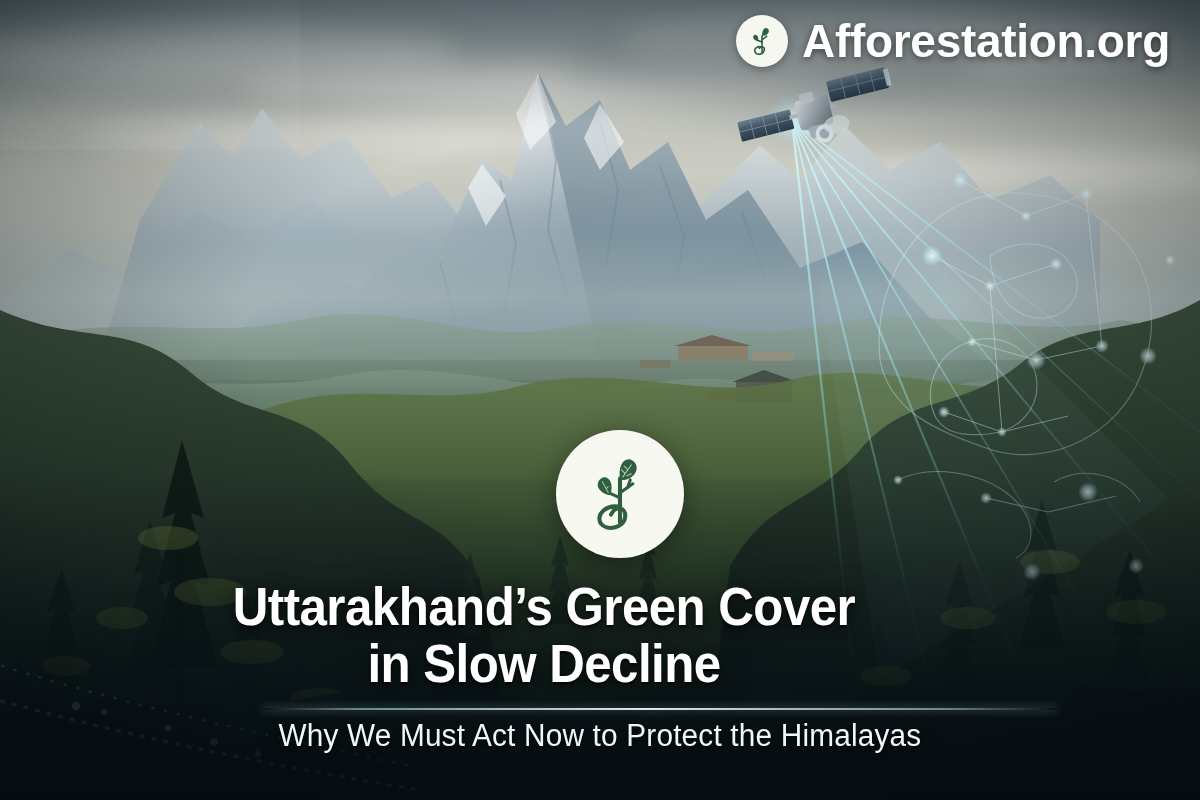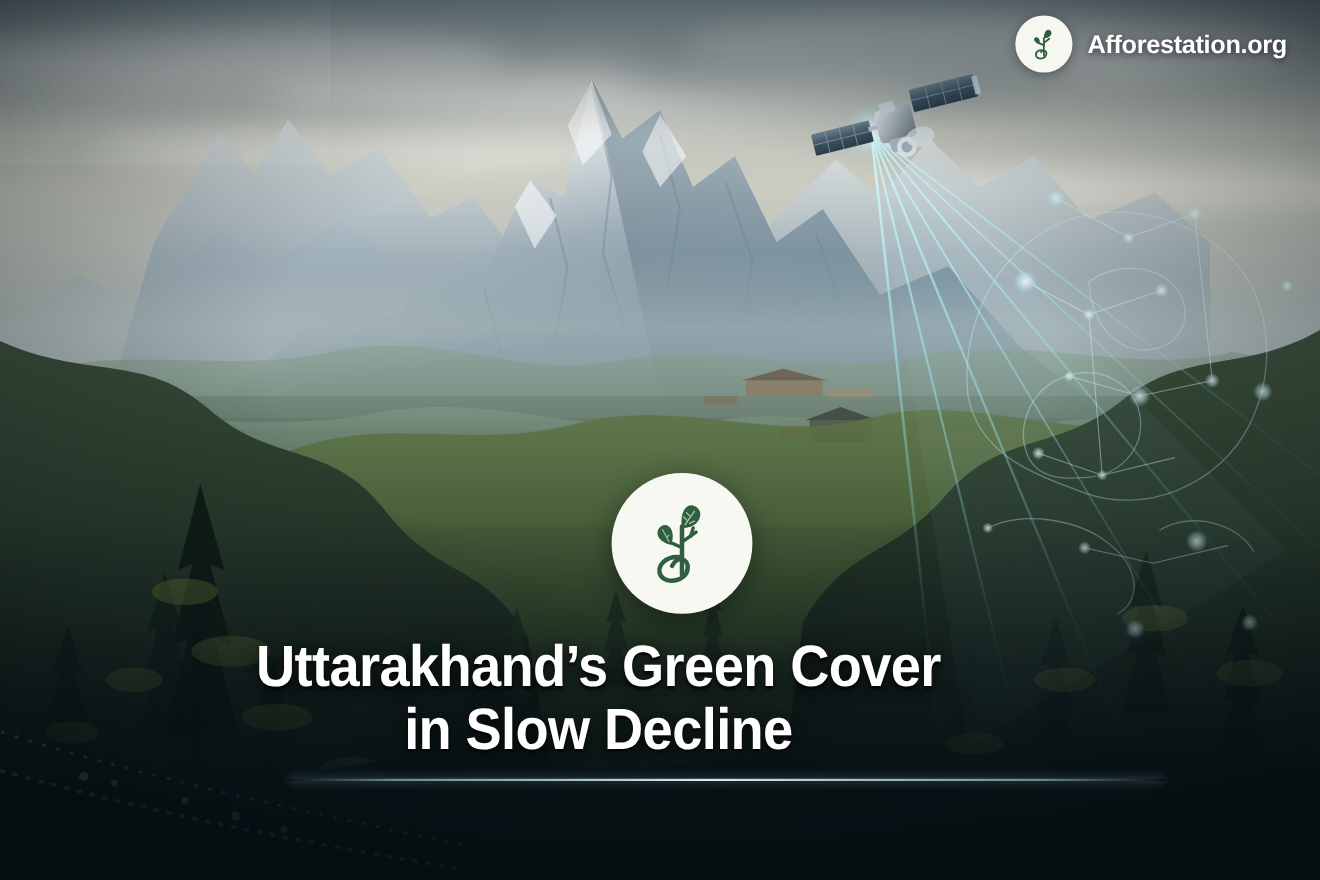--- a/index.html
+++ b/index.html
@@ -88,21 +88,21 @@
     z-index:40;
   }
   #brand .brand-badge {
     width:52px; height:52px; border-radius:50%;
     background:#f7f7f2;
     display:flex; align-items:center; justify-content:center;
     box-shadow:0 2px 10px rgba(0,0,0,.35);
     flex:0 0 auto;
   }
   #brand .brand-name {
-    font-size:23px; font-weight:bold; color:#ffffff;
+    font-size:46px; font-weight:bold; color:#ffffff;
     letter-spacing:-0.3px;
     text-shadow:0 2px 7px rgba(0,0,0,.55);
     white-space:nowrap;
   }
 
   
   #emblem {
     position:absolute; left:556px; top:430px;
     width:128px; height:128px; border-radius:50%;
     background:#f8f8f3;
@@ -567,20 +567,23 @@
     </svg>
   </div>
 
   <div id="headline">
     <span class="title-line">Uttarakhand’s Green Cover</span>
     <span class="title-line">in Slow Decline</span>
   </div>
 
   <div id="divider"></div>
 
+  <div id="subheadline">
+    <span class="sub-text">Why We Must Act Now to Protect the Himalayas</span>
+  </div>
 
   <svg id="grain">
     <filter id="nz">
         <feTurbulence type="fractalNoise" baseFrequency="0.85" numOctaves="3" stitchTiles="stitch"></feTurbulence>
       </filter>
     <rect width="100%" height="100%" filter="url(#nz)"></rect>
   </svg>
 
 </div>
 

